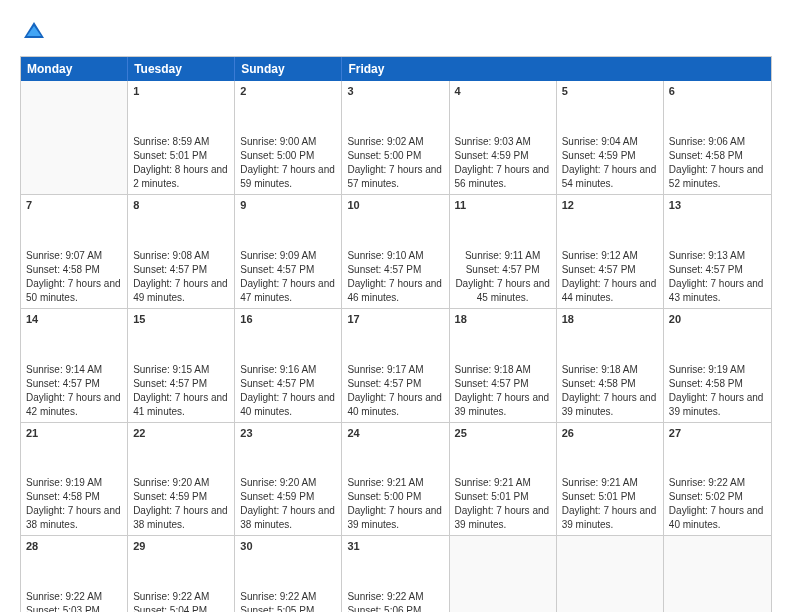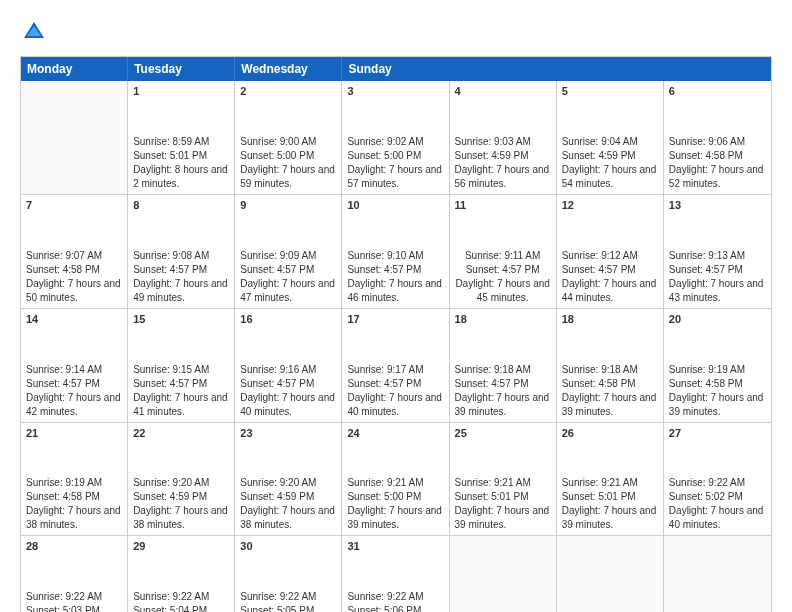--- a/index.html
+++ b/index.html
@@ -126,22 +126,22 @@
     <div class="title-block">
       <div class="month-title"></div>
       <div class="location"></div>
     </div>
   </div>
 
   <div class="calendar">
     <div class="cal-header" id="cal-header">
         <div class="cal-header-cell">Monday</div>
         <div class="cal-header-cell">Tuesday</div>
-        <div class="cal-header-cell">Wednesday</div>
         <div class="cal-header-cell">Sunday</div>
+        <div class="cal-header-cell">Friday</div>
       </div>
     <div class="cal-body" id="cal-body">
         <div class="cal-row">
           <div class="cal-cell empty"></div>
           <div class="cal-cell">
             <span class="day-num">1</span>
             <div class="sun-info" style="white-space: pre-line;">Sunrise: 8:59 AM
 Sunset: 5:01 PM
 Daylight: 8 hours and 2 minutes.</div>
           </div>

